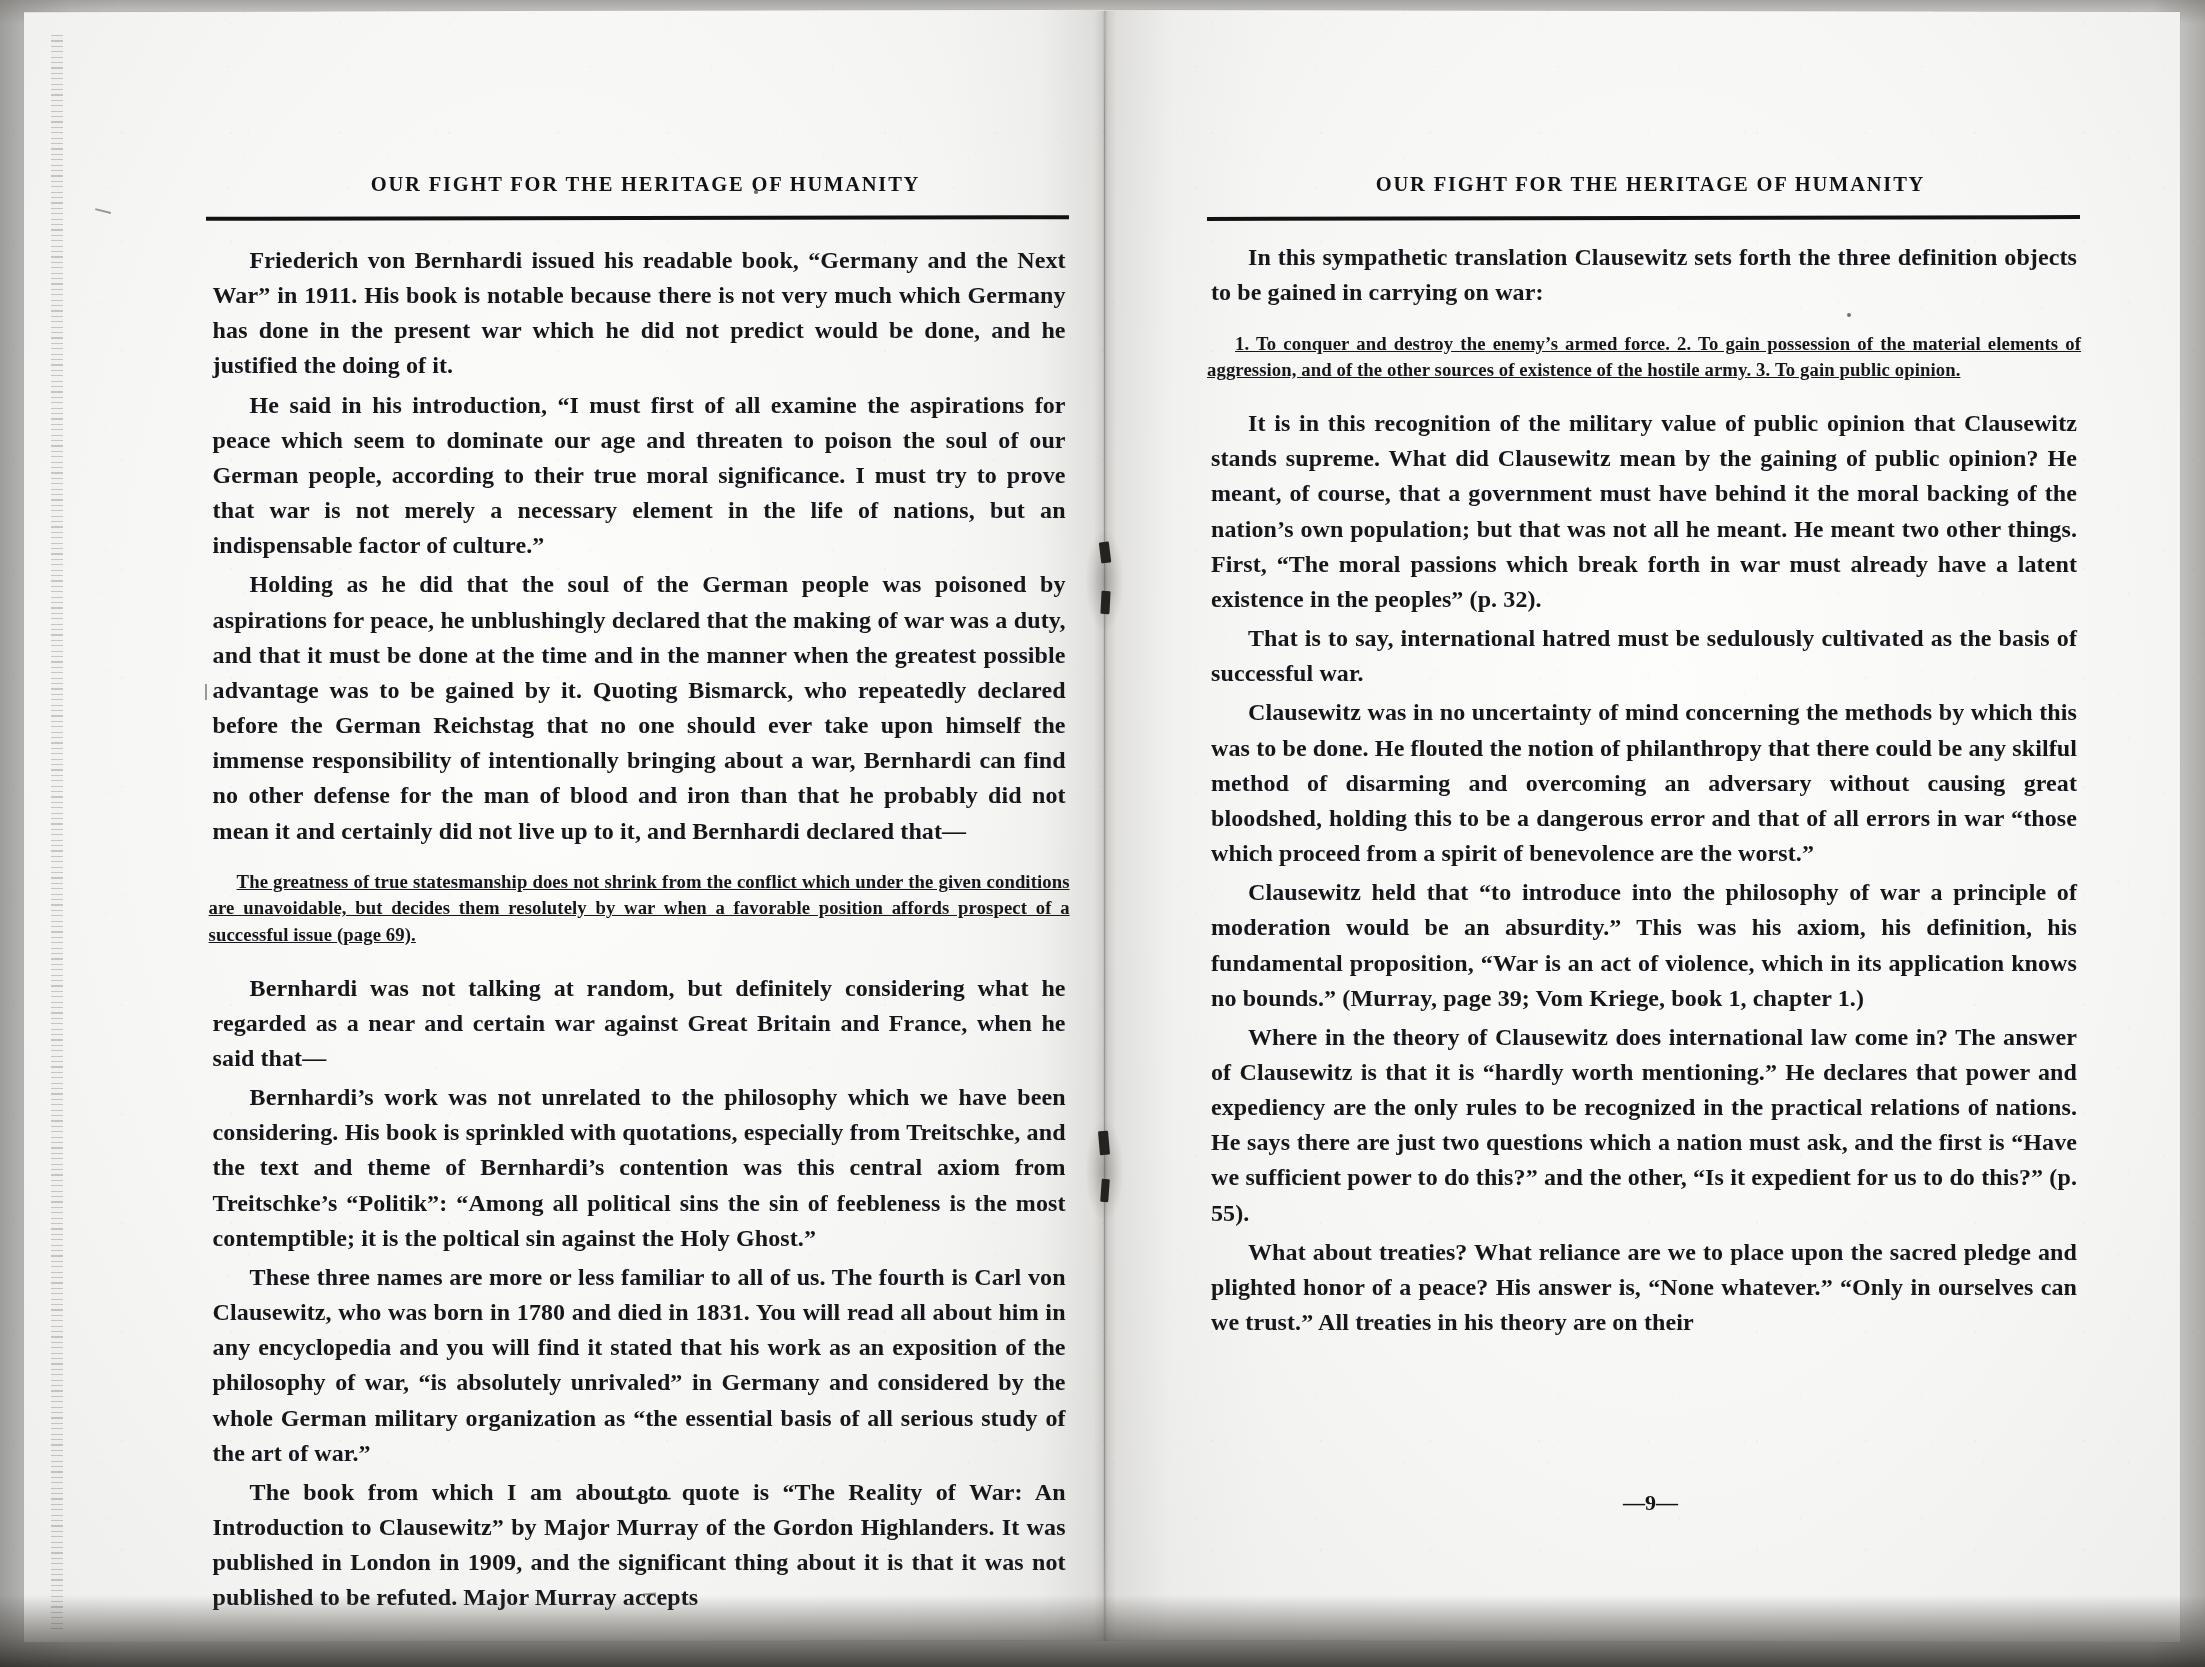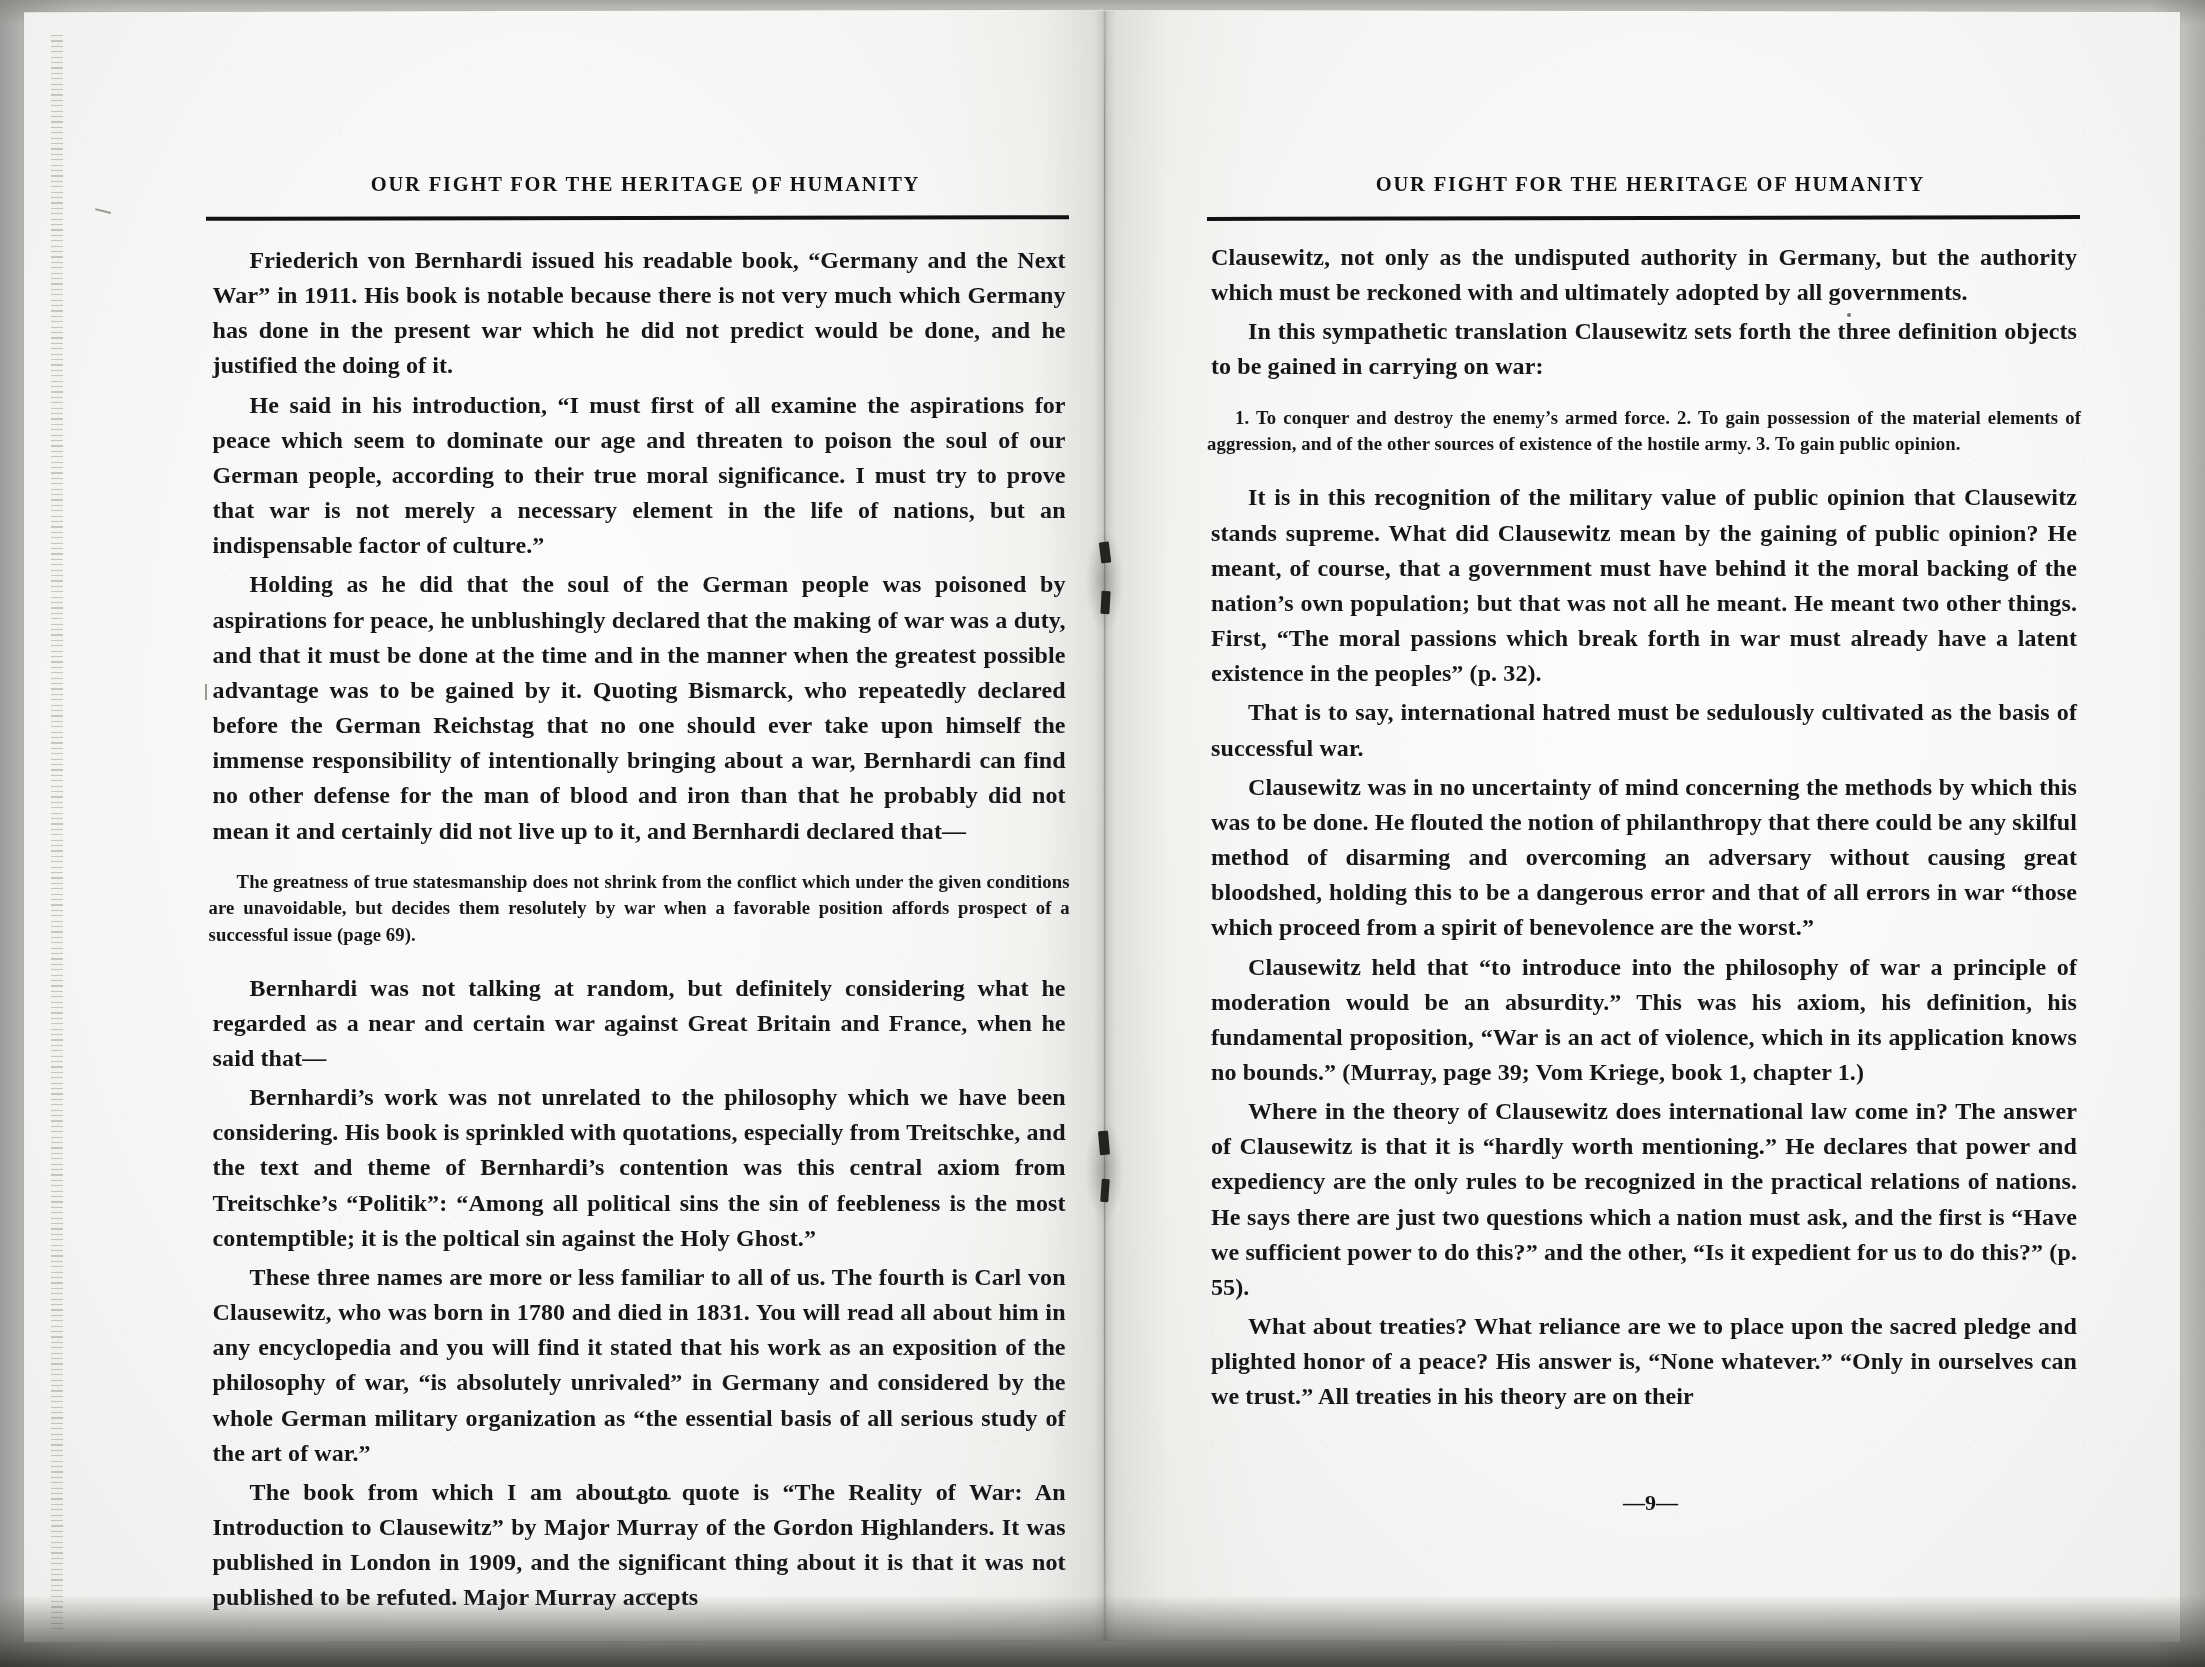--- a/index.html
+++ b/index.html
@@ -190,20 +190,21 @@
   
   .body blockquote {
     margin: 6px 0 6px 0;
     padding: 0;
     font-size: 18.7px;
     line-height: 1.40;
     font-weight: bold;
     text-indent: 28px;
     text-align: justify;
     letter-spacing: 0.1px;
+    text-decoration: underline;
   }
   .body blockquote.spaced { margin: 20.5px 0 23px 0; }
 
   b.hv { font-weight: bold; }
   .body blockquote b.hv { font-weight: 900; letter-spacing: 0.1px; }
 
   .folio {
     position: absolute;
     left: 0;
     width: 100%;
@@ -292,21 +293,20 @@
       </div>
     </div>
 
     <div class="page page-r">
 
       <div class="running-head">OUR FIGHT FOR THE HERITAGE OF HUMANITY</div>
       <div class="rule"></div>
 
       <div class="body">
 
-        <p class="noind">Clausewitz, not only as the undisputed authority in Germany, but the authority which must be reckoned with and ultimately adopted by all governments.</p>
 
         <p>In this sympathetic translation Clausewitz sets forth the three definition objects to be gained in carrying on war:</p>
 
         <blockquote class="spaced"><span>1. To conquer and destroy the enemy’s armed force.  2. To gain possession of the material elements of aggression, and of the other sources of existence of the hostile army.  3. </span><b class="hv">To gain public opinion.</b></blockquote>
 
         <p>It is in this recognition of the military value of public opinion that Clausewitz stands supreme.  What did Clausewitz mean by the gaining of public opinion?  He meant, of course, that a government must have behind it the moral backing of the nation’s own population; but that was not all he meant.  He meant two other things.  First, “The moral passions which break forth in war must already have a latent existence in the peoples” (p. 32).</p>
         <p>That is to say, international hatred must be sedulously cultivated as the basis of successful war.</p>
         <p>Clausewitz was in no uncertainty of mind concerning the methods by which this was to be done.  He flouted the notion of philanthropy that there could be any skilful method of disarming and overcoming an adversary without causing great bloodshed, holding this to be a dangerous error and that of all errors in war “those which proceed from a spirit of benevolence are the worst.”</p>
 
         <p><span>Clausewitz held that “to introduce into the philosophy of war a principle of moderation would be an absurdity.”  This was his axiom, his definition, his fundamental proposition, “War is an act of violence, </span><b class="hv">which in its application knows no bounds.”</b><span>  (Murray, page 39; Vom Kriege, book 1, chapter 1.)</span></p>

